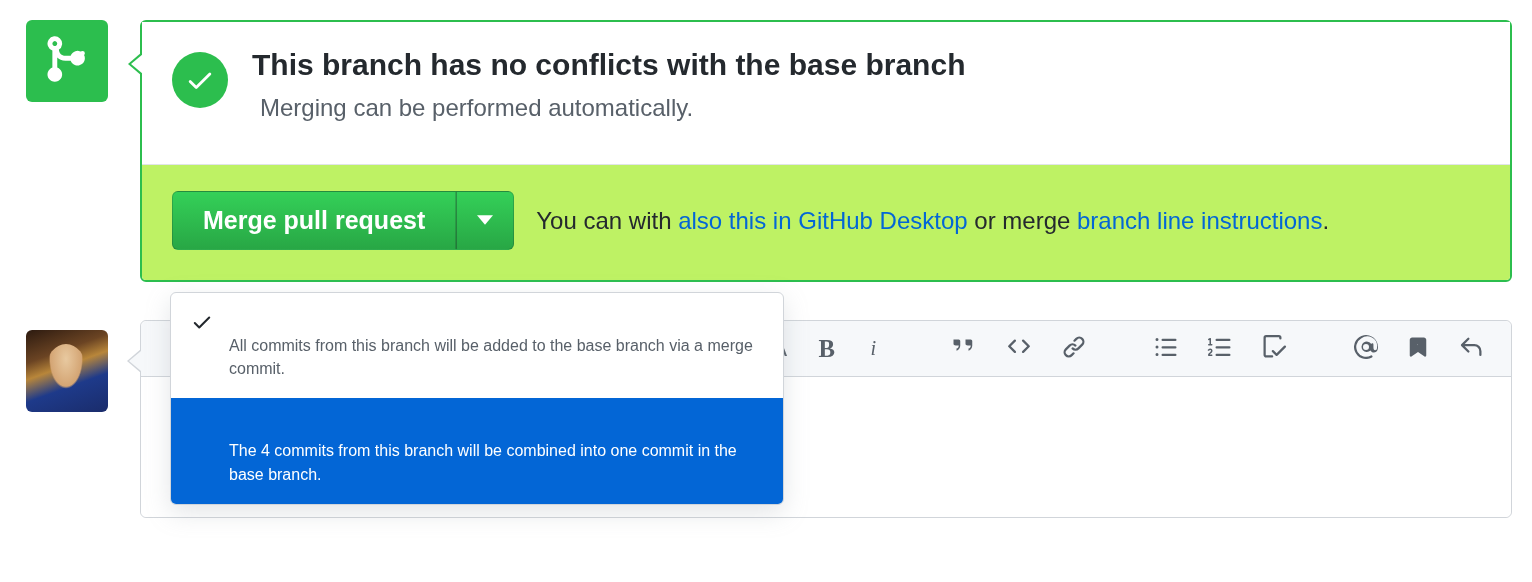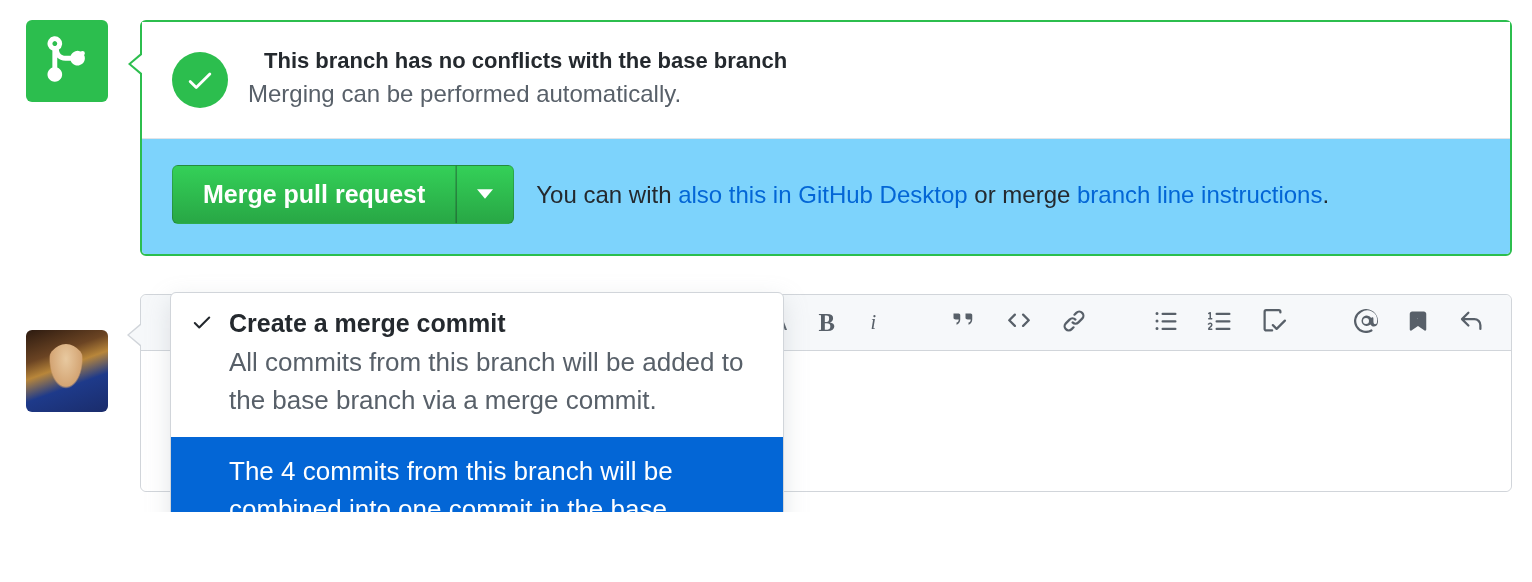--- a/index.html
+++ b/index.html
@@ -89,32 +89,32 @@
     background: #2cbe4e;
     display: flex;
     align-items: center;
     justify-content: center;
     flex-shrink: 0;
     margin-right: 20px;
     margin-top: 4px;
   }
   .check-circle svg { fill: #fff; }
   .status-text h2 {
-    margin: 0 0 6px 16px;
-    font-size: 22px;
+    margin: 0 0 6px 4px;
+    font-size: 30px;
     font-weight: 600;
     color: #24292e;
   }
   .status-text p {
-    margin: 0;
+    margin: 12px;
     font-size: 24px;
     color: #586069;
   }
   .action-row {
-    background: #7dd3fc;
+    background: #bef264;
     border-top: 1px solid #e1e4e8;
     padding: 26px 20px 30px 30px;
     display: flex;
     align-items: center;
     border-radius: 0 0 4px 4px;
   }
   .btn-group {
     display: inline-flex;
     margin-right: 22px;
   }
@@ -172,21 +172,22 @@
     color: #fff;
   }
   .dd-item .dd-title {
     font-weight: 600;
     font-size: 25px;
     margin-bottom: 6px;
   }
   .dd-item .dd-desc {
     color: #586069;
     line-height: 1.45;
-    font-size: 26px;
+    font-size: 16px;
+    margin-top: 25px;
   }
   .dd-item.selected .dd-desc { color: #fff; }
   .dd-check {
     position: absolute;
     left: 20px;
     top: 18px;
   }
   .dd-check svg { fill: #24292e; }
   
   .comment-card {
@@ -292,21 +293,20 @@
       </div>
     </div>
 
     <div class="dropdown">
       <div class="dd-item">
         <span class="dd-check">
           <svg width="22" height="22" viewBox="0 0 16 16">
               <path d="M13.78 4.22a.75.75 0 0 1 0 1.06l-7.25 7.25a.75.75 0 0 1-1.06 0L2.22 9.28a.75.75 0 0 1 1.06-1.06L6 10.94l6.72-6.72a.75.75 0 0 1 1.06 0z"></path>
             </svg>
         </span>
-        <div class="dd-title">Create a merge commit</div>
         <div class="dd-desc">All commits from this branch will be added to the base branch via a merge commit.</div>
       </div>
       <div class="dd-item selected">
         <div class="dd-desc">The 4 commits from this branch will be combined into one commit in the base branch.</div>
       </div>
     </div>
 
     <div class="comment-card">
       <div class="comment-tabs">
         <div class="comment-tabs-spacer"></div>

